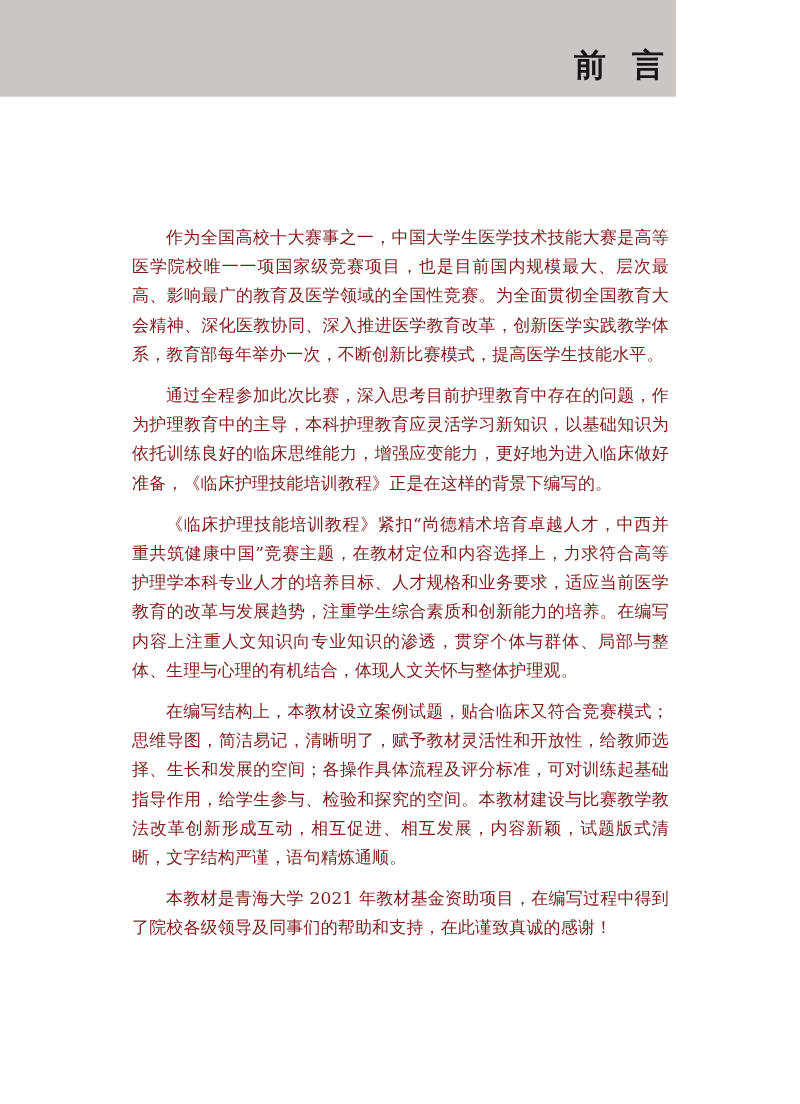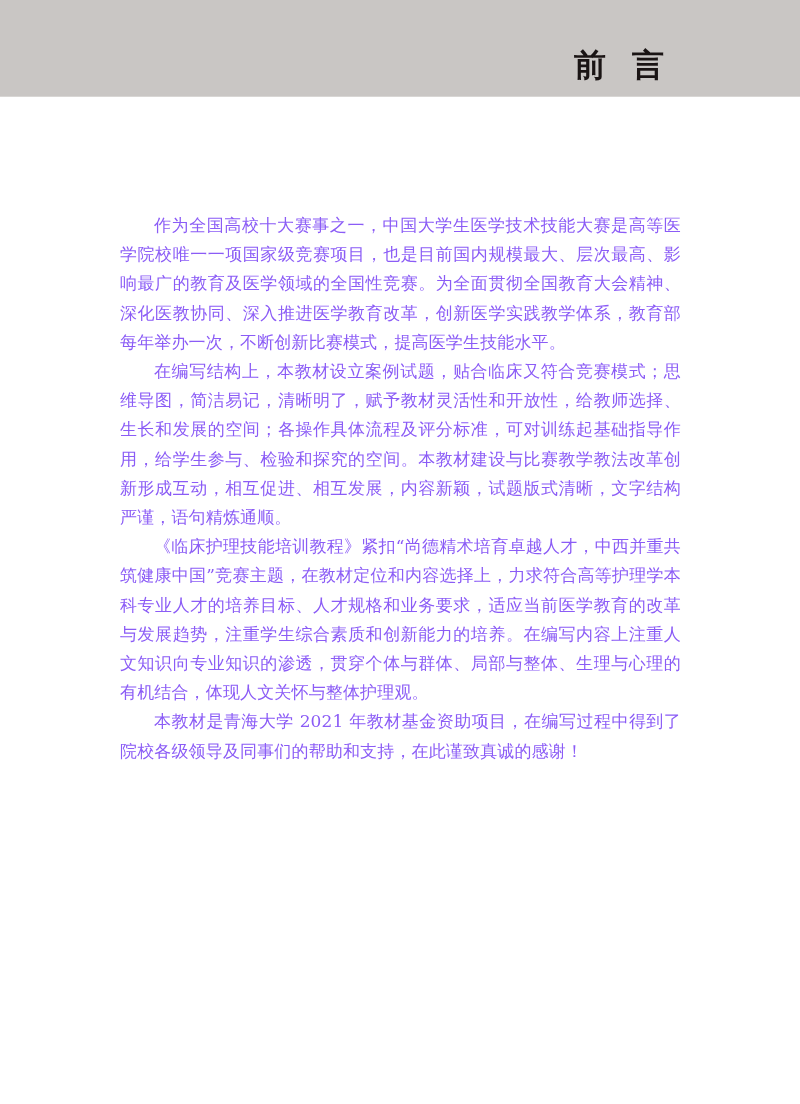--- a/index.html
+++ b/index.html
@@ -12,21 +12,21 @@
       height: 1104px;
       position: relative;
       overflow: hidden;
       font-family: "DejaVu Serif", "Liberation Serif", serif;
       color: #222;
     }
     .header-band {
       position: absolute;
       left: 0;
       top: 0;
-      width: 800px;
+      width: 676px;
       height: 96px;
       background: #c9c6c4;
       border-bottom: 1px solid #d8d6d4;
     }
     .header-title {
       position: absolute;
       left: 574px;
       top: 47px;
       font-family: "DejaVu Sans", "Liberation Sans", sans-serif;
       font-weight: bold;
@@ -36,35 +36,36 @@
       line-height: 36px;
       white-space: nowrap;
     }
     .content {
       position: absolute;
       left: 120px;
       top: 211px;
       width: 561px;
     }
     .para {
-      margin: 0;
+      margin: 12px;
       font-size: 17px;
       line-height: 29.2px;
       text-indent: 34px;
       text-align: justify;
       text-justify: inter-character;
       letter-spacing: 0.15px;
-      color: #8b5cf6;
+      color: #7f1d1d;
     }
   </style>
 </head>
 <body>
 
 <div class="header-band">
   <div class="header-title">前言</div>
 </div>
 
 <div class="content">
   <p class="para">作为全国高校十大赛事之一，中国大学生医学技术技能大赛是高等医学院校唯一一项国家级竞赛项目，也是目前国内规模最大、层次最高、影响最广的教育及医学领域的全国性竞赛。为全面贯彻全国教育大会精神、深化医教协同、深入推进医学教育改革，创新医学实践教学体系，教育部每年举办一次，不断创新比赛模式，提高医学生技能水平。</p>
+  <p class="para">通过全程参加此次比赛，深入思考目前护理教育中存在的问题，作为护理教育中的主导，本科护理教育应灵活学习新知识，以基础知识为依托训练良好的临床思维能力，增强应变能力，更好地为进入临床做好准备，《临床护理技能培训教程》正是在这样的背景下编写的。</p>
+  <p class="para">《临床护理技能培训教程》紧扣“尚德精术培育卓越人才，中西并重共筑健康中国”竞赛主题，在教材定位和内容选择上，力求符合高等护理学本科专业人才的培养目标、人才规格和业务要求，适应当前医学教育的改革与发展趋势，注重学生综合素质和创新能力的培养。在编写内容上注重人文知识向专业知识的渗透，贯穿个体与群体、局部与整体、生理与心理的有机结合，体现人文关怀与整体护理观。</p>
   <p class="para">在编写结构上，本教材设立案例试题，贴合临床又符合竞赛模式；思维导图，简洁易记，清晰明了，赋予教材灵活性和开放性，给教师选择、生长和发展的空间；各操作具体流程及评分标准，可对训练起基础指导作用，给学生参与、检验和探究的空间。本教材建设与比赛教学教法改革创新形成互动，相互促进、相互发展，内容新颖，试题版式清晰，文字结构严谨，语句精炼通顺。</p>
-  <p class="para">《临床护理技能培训教程》紧扣“尚德精术培育卓越人才，中西并重共筑健康中国”竞赛主题，在教材定位和内容选择上，力求符合高等护理学本科专业人才的培养目标、人才规格和业务要求，适应当前医学教育的改革与发展趋势，注重学生综合素质和创新能力的培养。在编写内容上注重人文知识向专业知识的渗透，贯穿个体与群体、局部与整体、生理与心理的有机结合，体现人文关怀与整体护理观。</p>
   <p class="para">本教材是青海大学 2021 年教材基金资助项目，在编写过程中得到了院校各级领导及同事们的帮助和支持，在此谨致真诚的感谢！</p>
 </div>
 
 </body></html>

